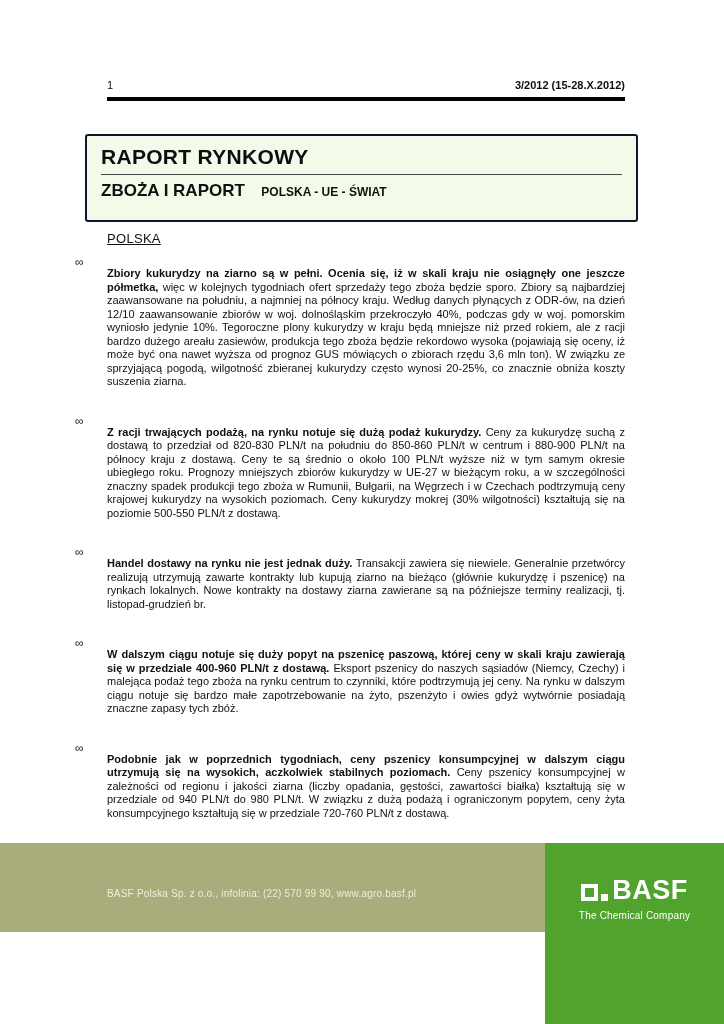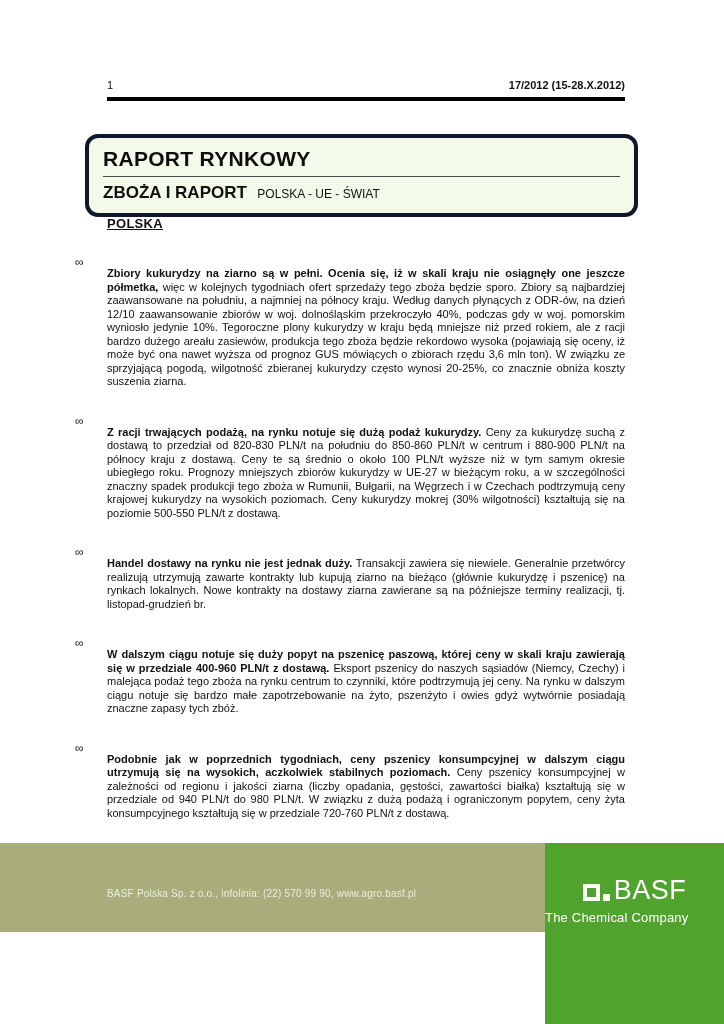--- a/index.html
+++ b/index.html
@@ -13,35 +13,35 @@
     display:flex; justify-content:space-between; align-items:baseline;
     font-size:11px;
   }
   .page-number { font-weight:normal; }
   .issue { font-weight:bold; }
   .header-rule { position:absolute; left:107px; top:97px; width:518px; height:4px; background:#000; }
 
   
   .title-box {
     position:absolute; left:85px; top:134px; width:553px; box-sizing:border-box;
-    border:4px solid #0f172a; background:#f4fae9; border-radius:13px;
-    padding:9px 14px 10px 14px;
+    border:2px solid #0f172a; background:#f4fae9; border-radius:3px;
+    padding:9px 14px 19px 14px;
   }
   .report-title {
     font-size:21px; font-weight:bold; letter-spacing:0.3px; color:#0d0d0d;
     border-bottom:1px solid #4a4a4a; padding-bottom:5px; margin-bottom:6px;
   }
   .subtitle { white-space:nowrap; }
   .sub-main { font-size:17px; font-weight:bold; }
-  .sub-small { font-size:12px; font-weight:normal; margin-left:6px; }
+  .sub-small { font-size:12px; font-weight:bold; margin-left:12px; }
 
   
   .section-heading {
-    position:absolute; left:107px; top:216px;
-    font-size:13px; font-weight:bold; text-decoration:underline; letter-spacing:0.3px;
+    position:absolute; left:107px; top:231px;
+    font-size:13px; font-weight:normal; text-decoration:underline; letter-spacing:0.3px;
   }
 
   
   .bullets { position:absolute; left:75px; top:256px; width:550px; }
   .bullet-item { display:flex; margin-bottom:15px; }
   .marker { flex:0 0 32px; width:32px; font-size:12px; line-height:13.5px; color:#222; }
   .btext { flex:1; font-size:11px; line-height:13.5px; text-align:justify; color:#111; }
   .lead { font-weight:bold; }
 
   
@@ -58,34 +58,34 @@
     display:flex; align-items:flex-end; justify-content:center; margin-top:33px; height:28px;
   }
   .logo-square {
     display:inline-block; width:17px; height:17px; box-sizing:border-box;
     border:4px solid #ffffff; margin-bottom:3px;
   }
   .logo-dot {
     display:inline-block; width:7px; height:7px; background:#ffffff; margin:0 4px 3px 3px;
   }
   .logo-text {
-    font-size:27px; font-weight:normal; color:#ffffff; letter-spacing:0.5px; line-height:27px;
+    font-size:27px; font-weight:bold; color:#ffffff; letter-spacing:0.5px; line-height:27px;
   }
   .logo-tagline {
-    margin-top:6px; text-align:left; font-size:13px; color:#ffffff; letter-spacing:0.2px;
+    margin-top:6px; text-align:center; font-size:10px; color:#ffffff; letter-spacing:0.2px;
   }
 </style>
 </head>
 <body>
 
 <div class="page">
 
   <div class="page-header">
     <span class="page-number">1</span>
-    <span class="issue">17/2012 (15-28.X.2012)</span>
+    <span class="issue">3/2012 (15-28.X.2012)</span>
   </div>
   <div class="header-rule"></div>
 
   <div class="title-box">
     <div class="report-title">RAPORT RYNKOWY</div>
     <div class="subtitle">
       <span class="sub-main">ZBOŻA I RAPORT</span>
       <span class="sub-small">POLSKA - UE - ŚWIAT</span>
     </div>
   </div>

